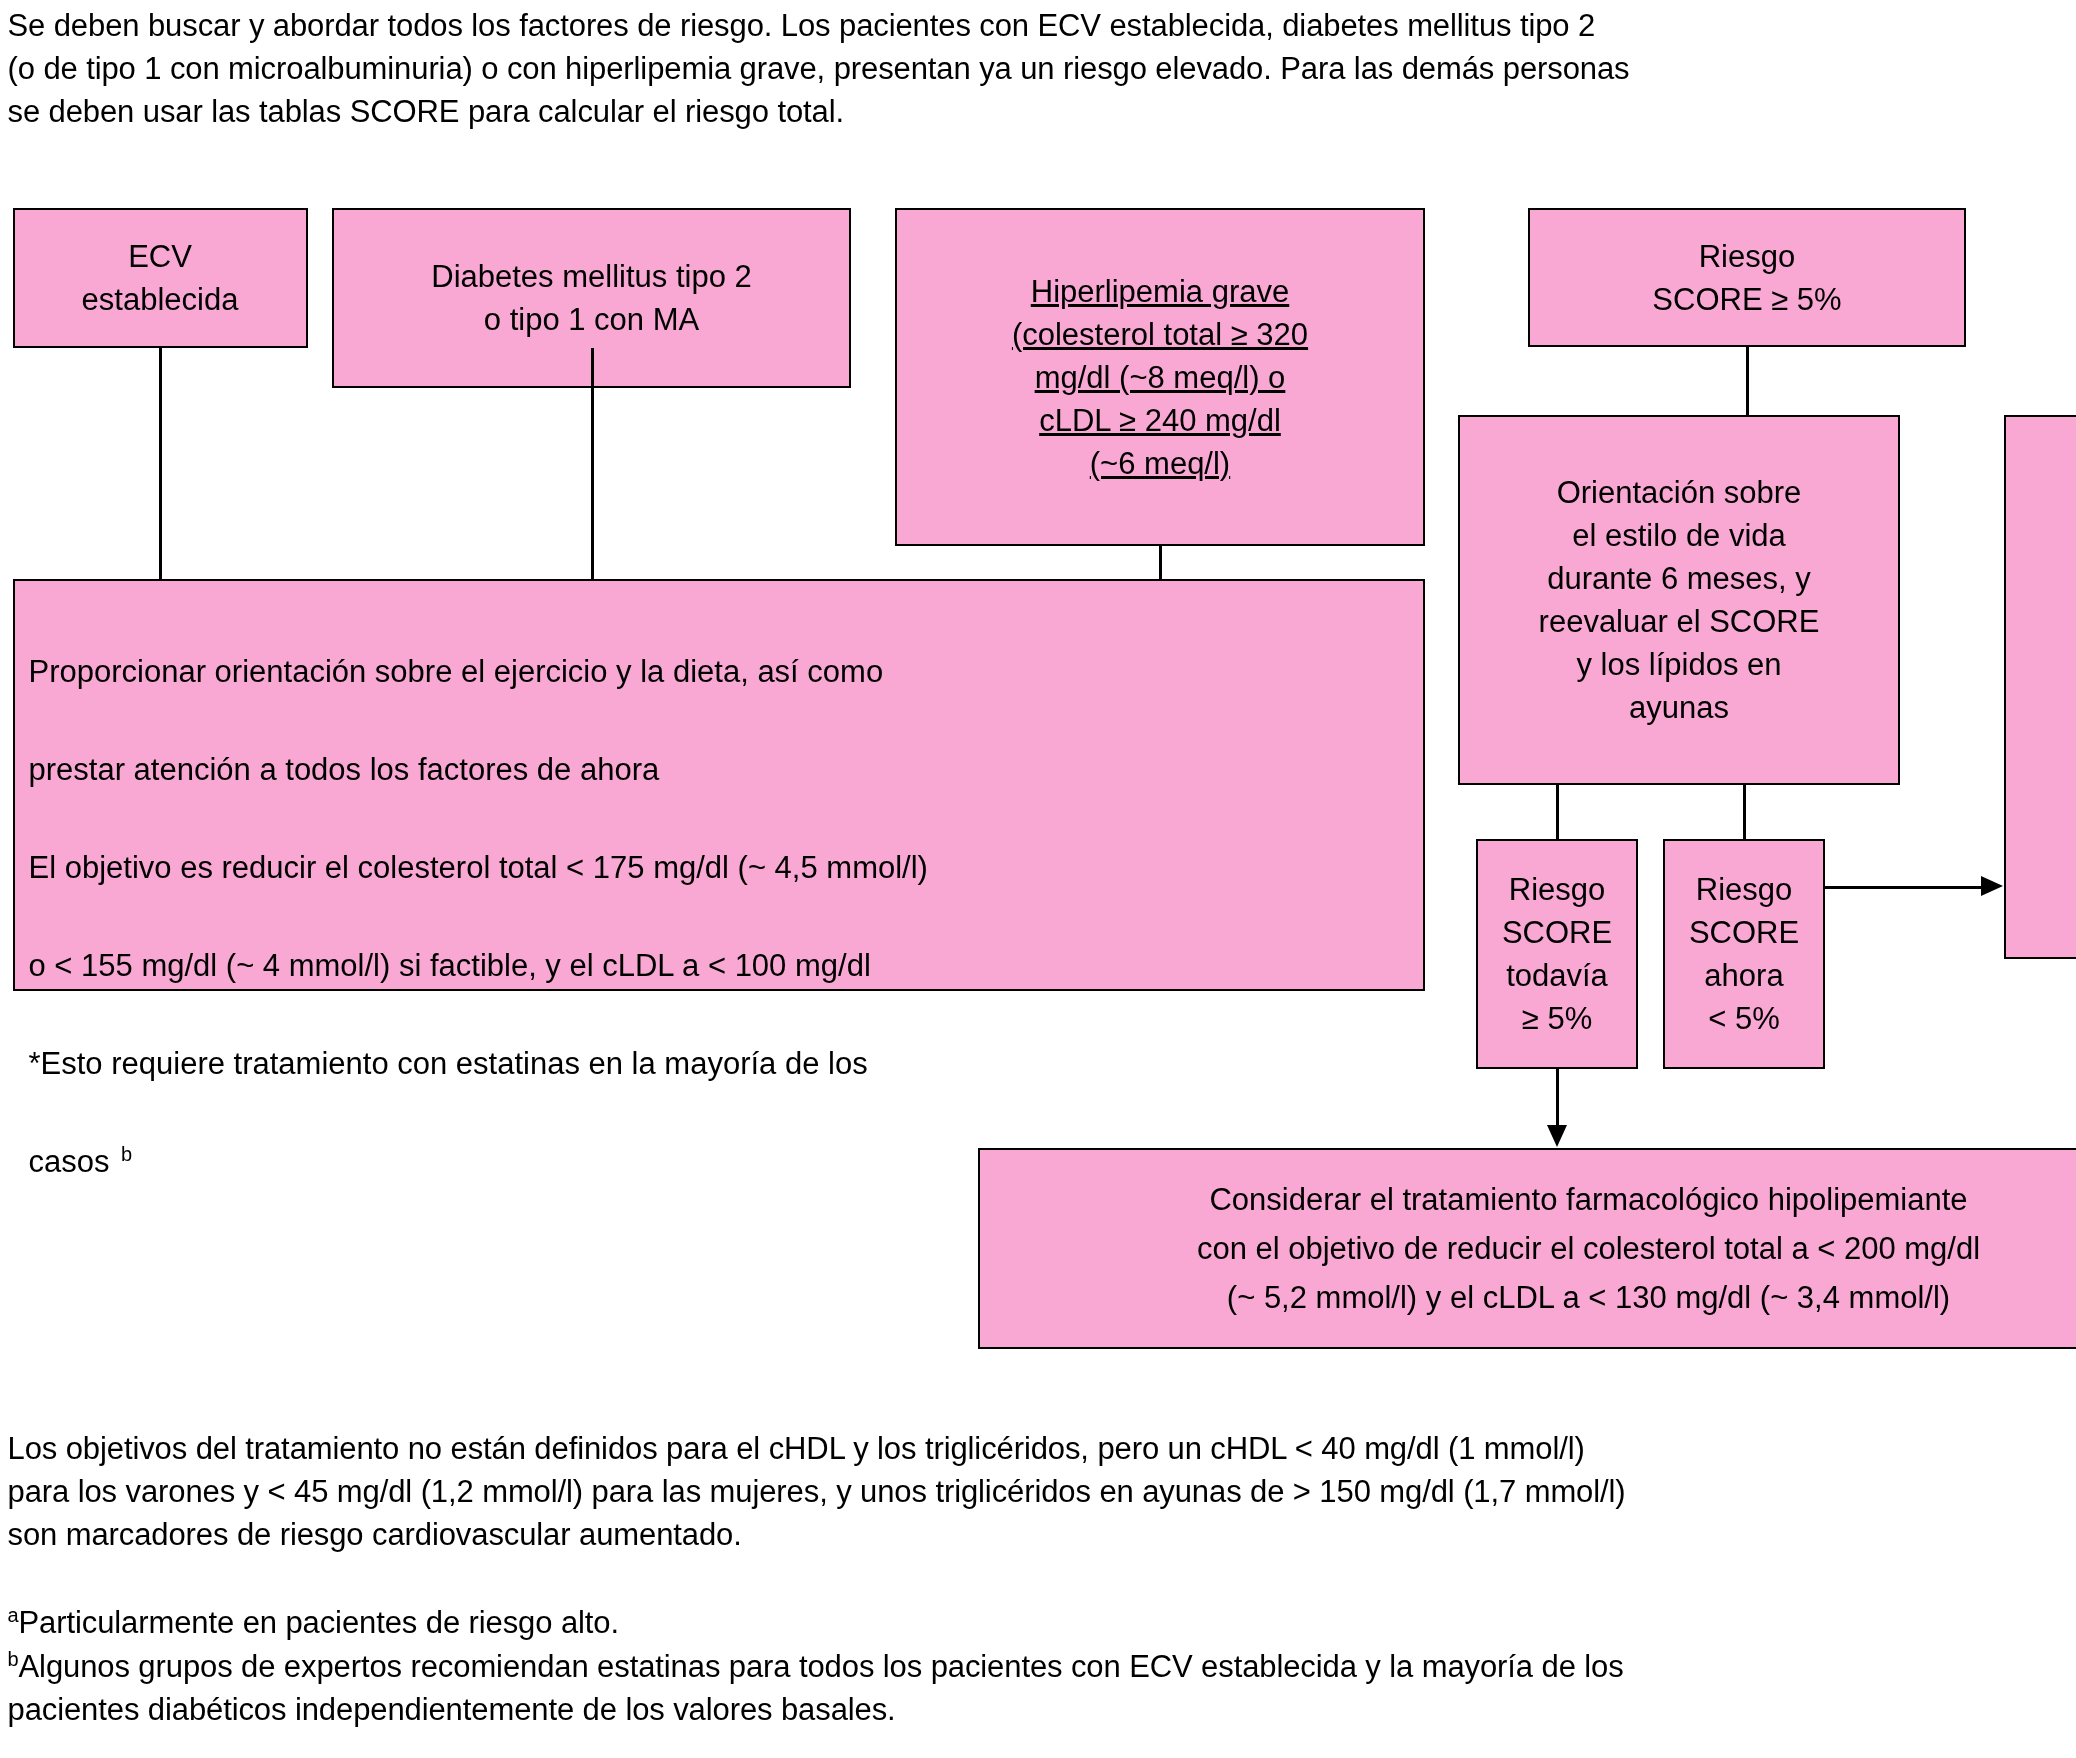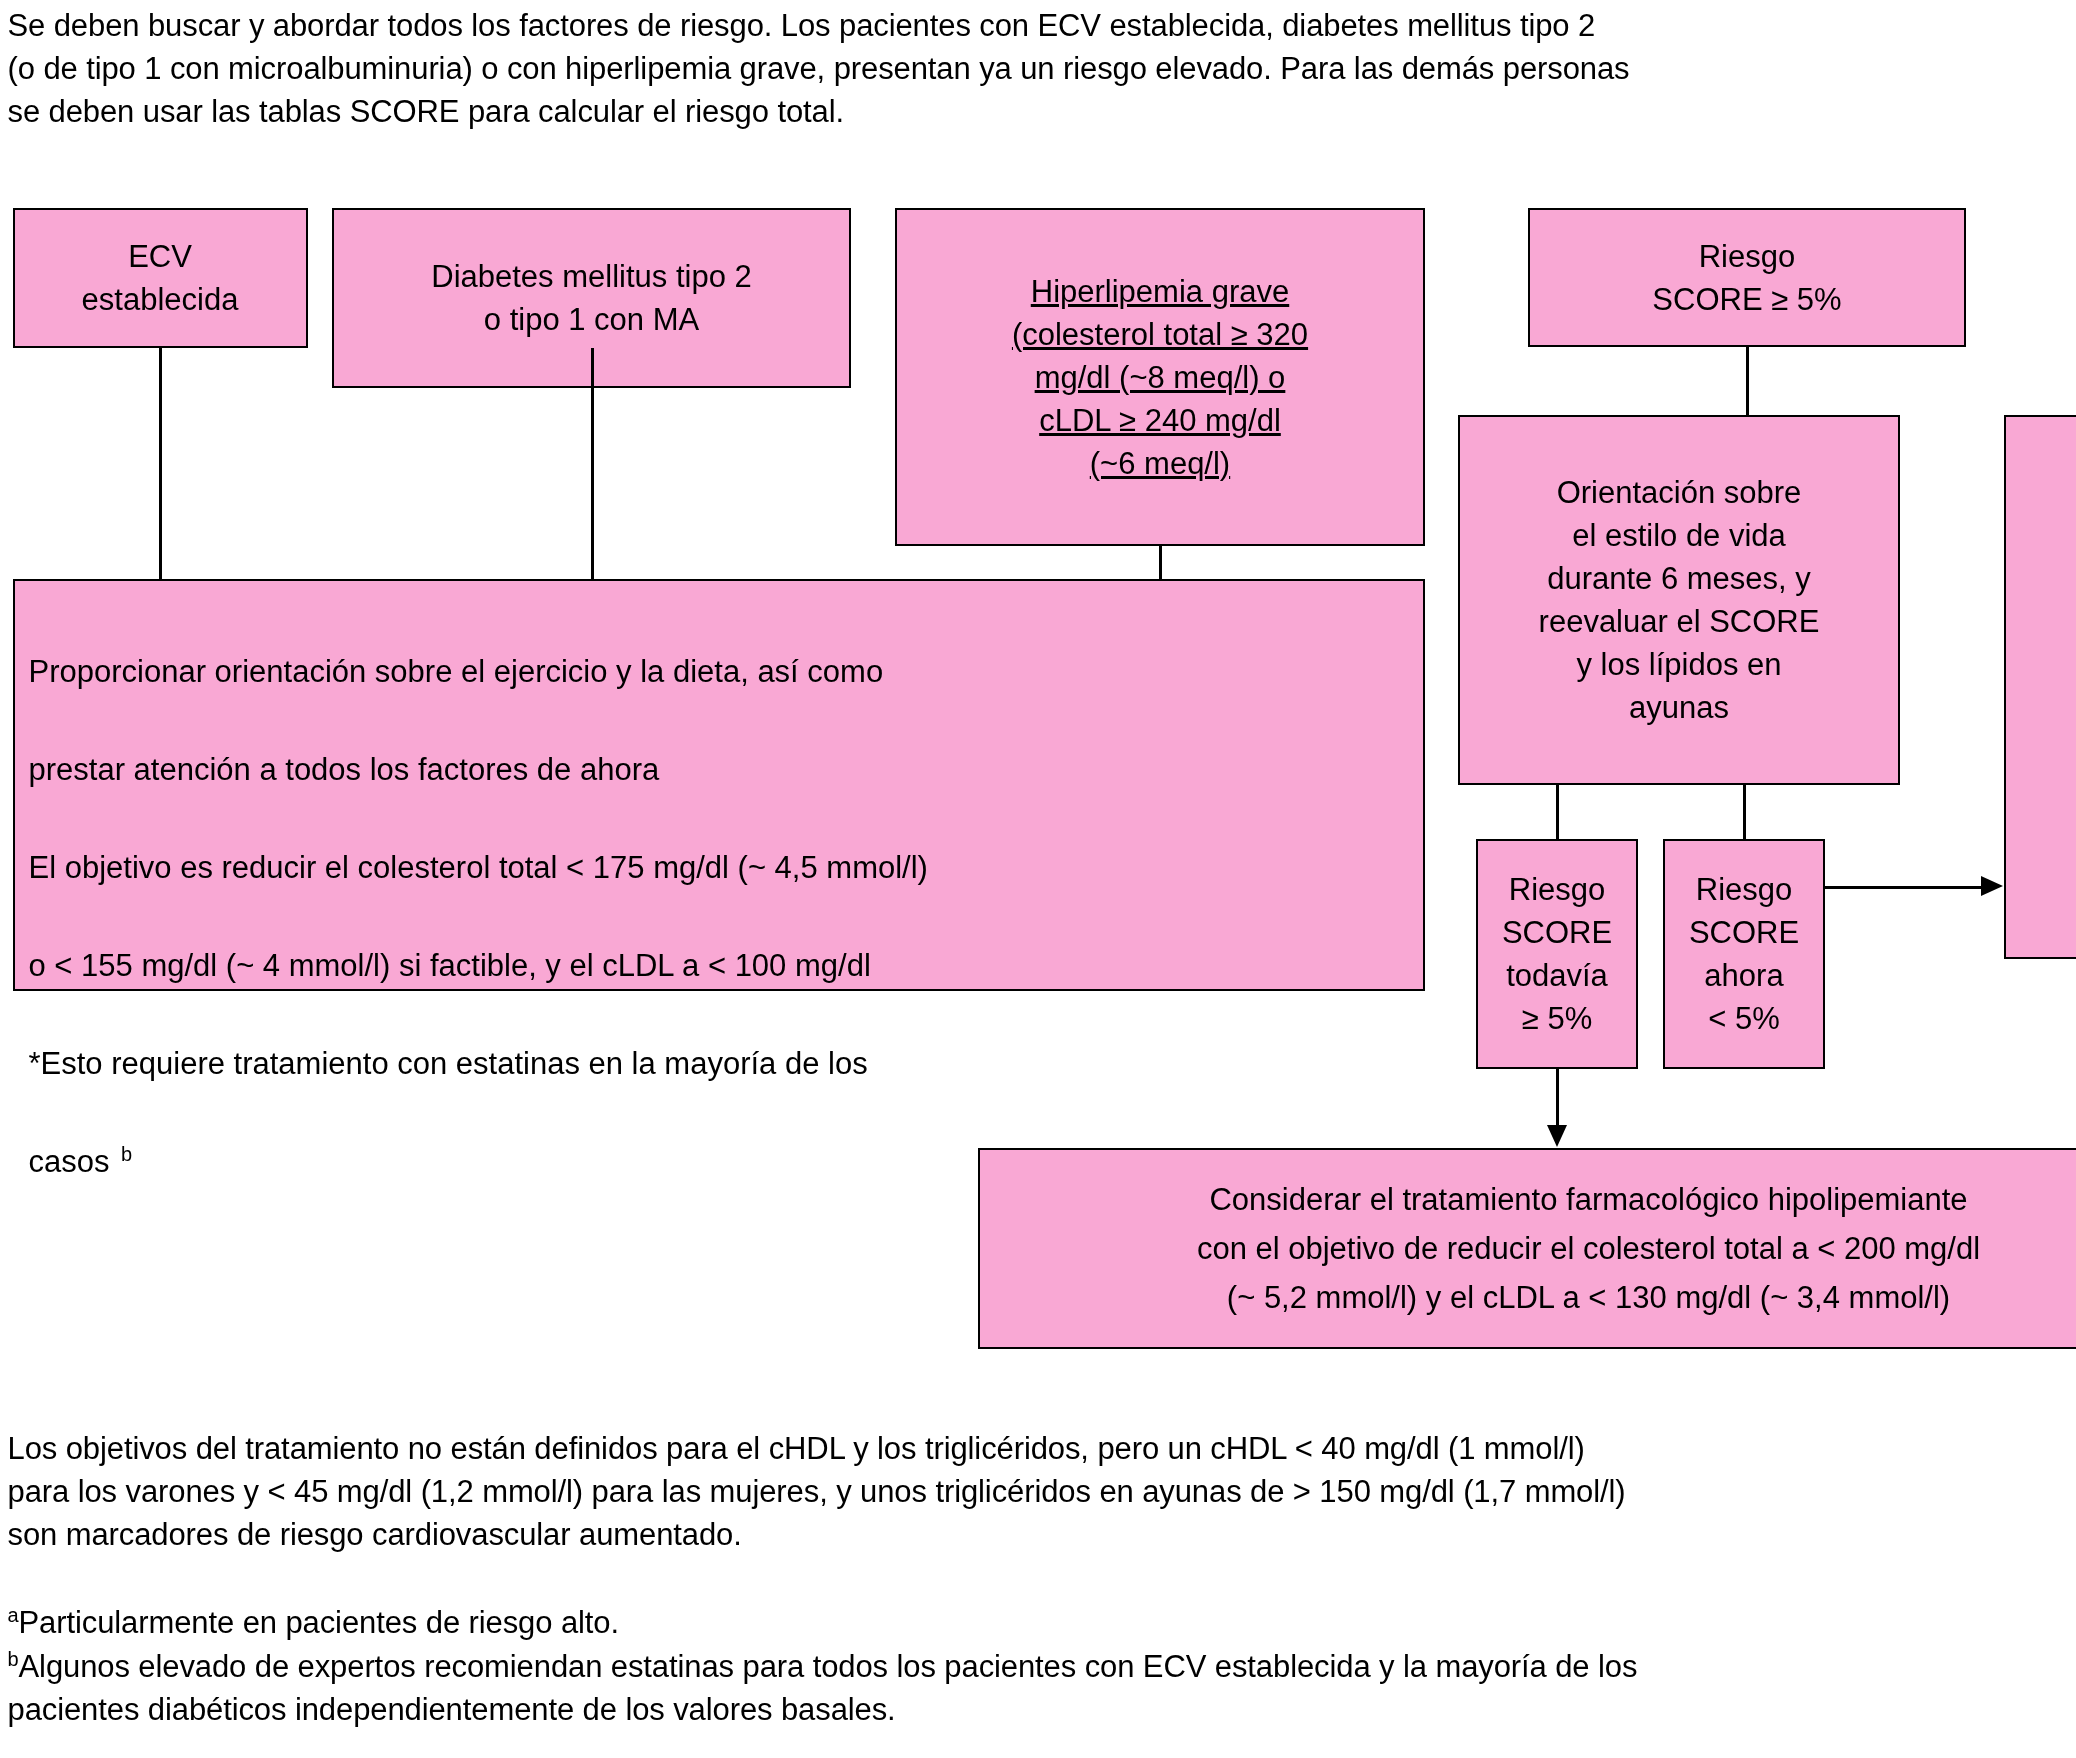--- a/index.html
+++ b/index.html
@@ -187,17 +187,17 @@
   <div class="box" id="box-considerar">Considerar el tratamiento farmacológico hipolipemiante
 con el objetivo de reducir el colesterol total a &lt; 200 mg/dl
 (~ 5,2 mmol/l) y el cLDL a &lt; 130 mg/dl (~ 3,4 mmol/l)</div>
 
   <div class="para" id="footer-text">Los objetivos del tratamiento no están definidos para el cHDL y los triglicéridos, pero un cHDL &lt; 40 mg/dl (1 mmol/l)
 para los varones y &lt; 45 mg/dl (1,2 mmol/l) para las mujeres, y unos triglicéridos en ayunas de &gt; 150 mg/dl (1,7 mmol/l)
 son marcadores de riesgo cardiovascular aumentado.</div>
 
   <div class="para" id="footnote-a"><span class="sup">a</span><span>Particularmente en pacientes de riesgo alto.</span></div>
 
-  <div class="para" id="footnote-b"><span class="sup">b</span><span>Algunos elevado de expertos recomiendan estatinas para todos los pacientes con ECV establecida y la mayoría de los
+  <div class="para" id="footnote-b"><span class="sup">b</span><span>Algunos grupos de expertos recomiendan estatinas para todos los pacientes con ECV establecida y la mayoría de los
 pacientes diabéticos independientemente de los valores basales.</span></div>
 
 </div>
 
 
 </body></html>

